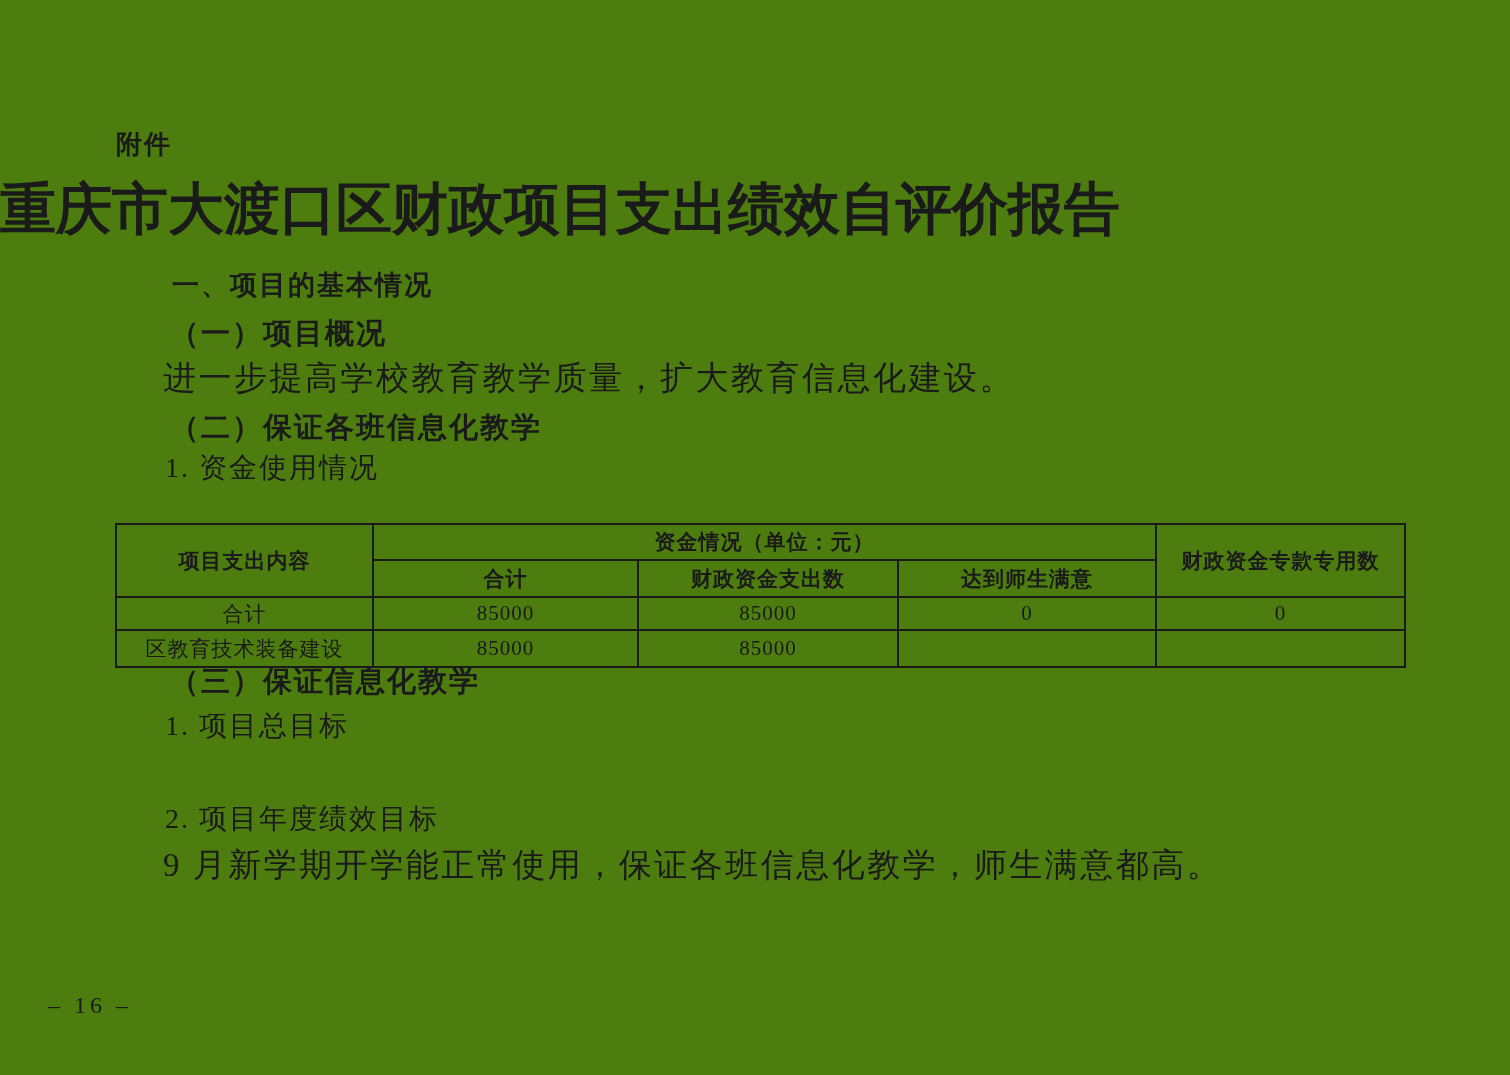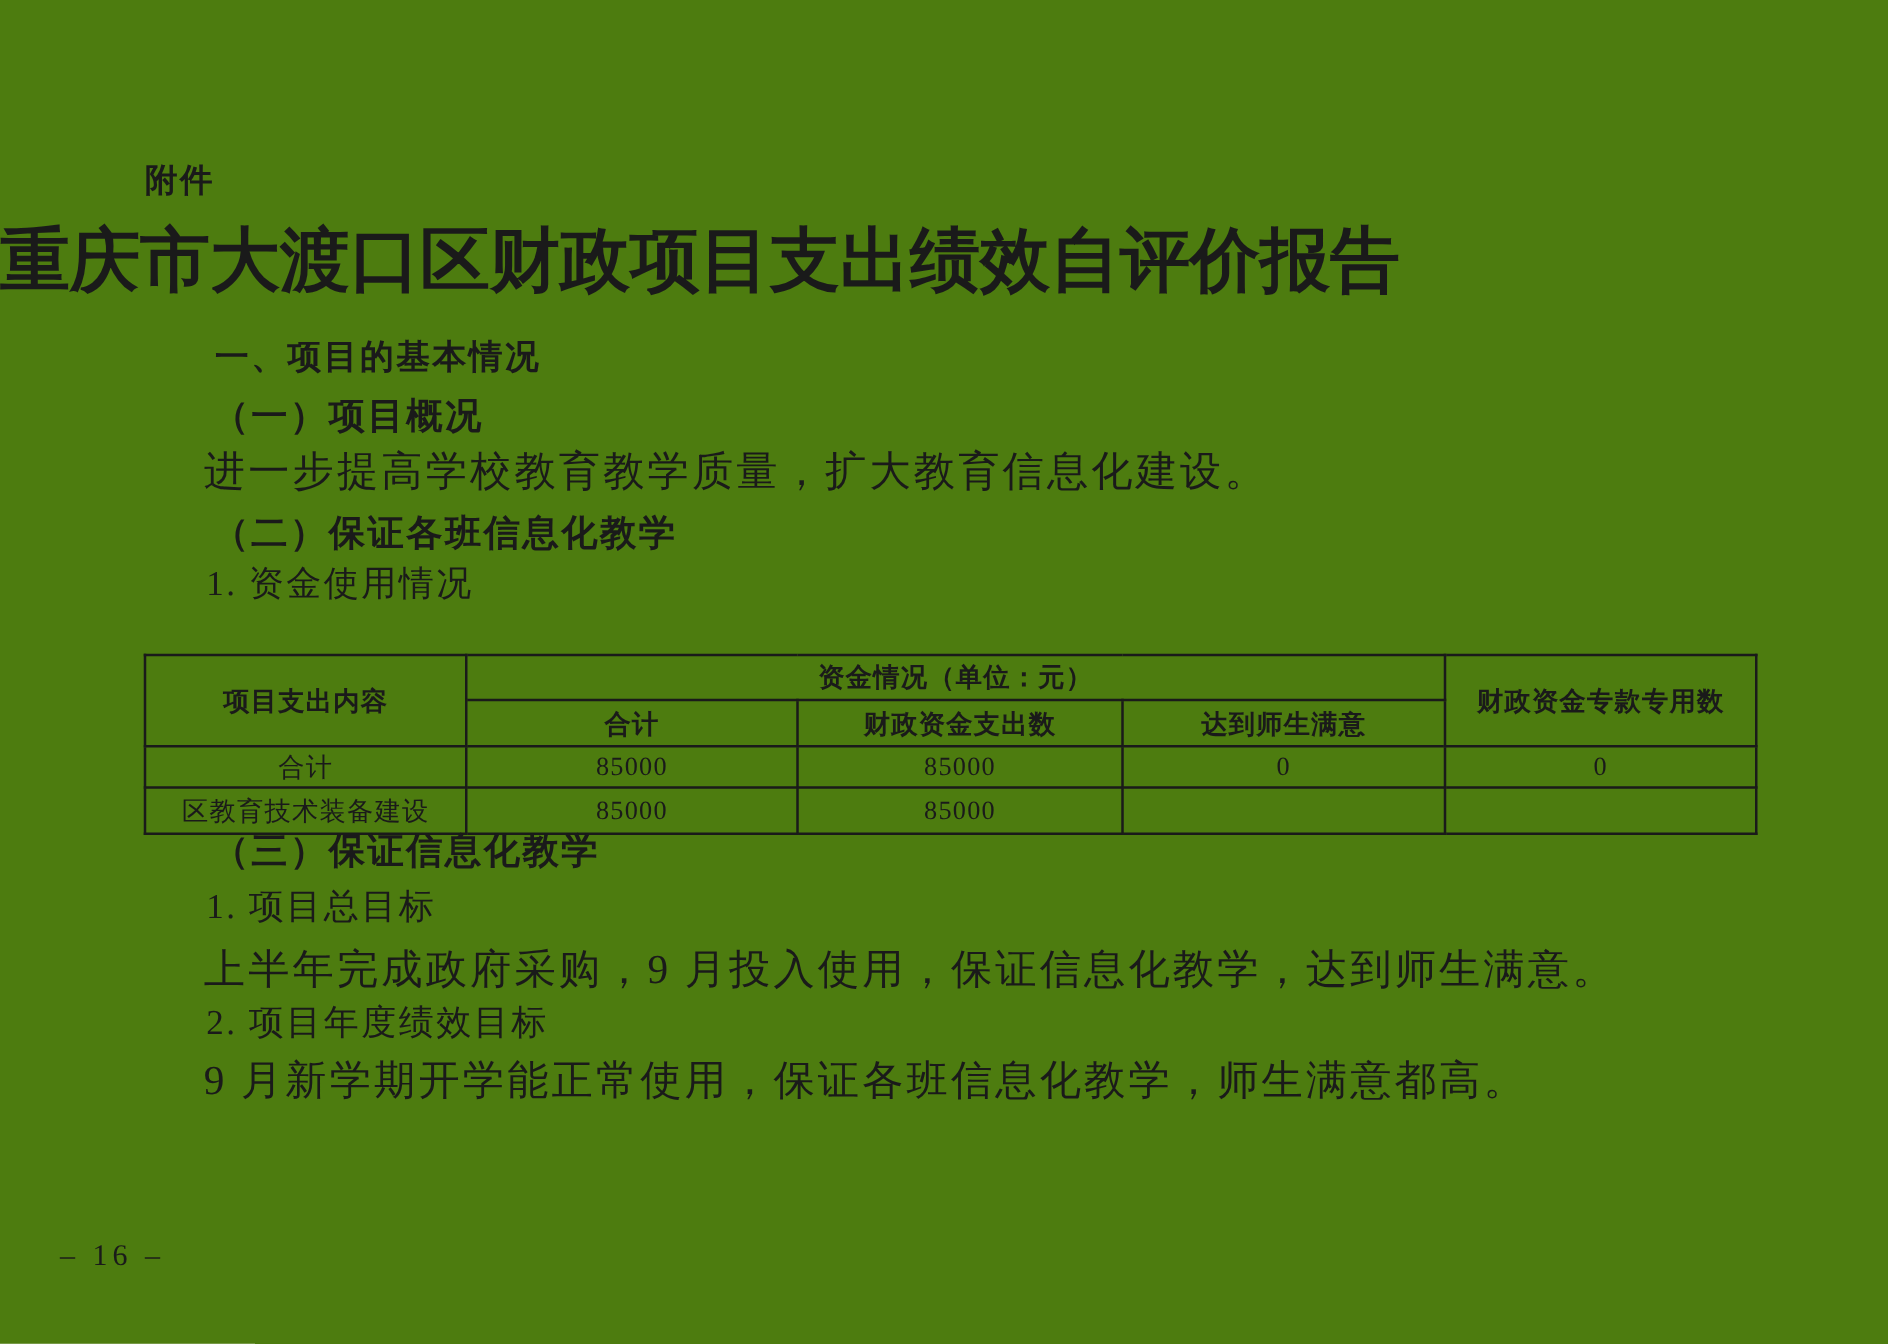--- a/index.html
+++ b/index.html
@@ -188,21 +188,20 @@
         <td></td>
         <td></td>
       </tr>
     </tbody>
   </table>
 
   <div class="h2 s32">（三）保证信息化教学</div>
 
   <div class="sub n2">1. 项目总目标</div>
 
-  <div class="para p2">上半年完成政府采购，9 月投入使用，保证信息化教学，达到师生满意。</div>
 
   <div class="sub n3">2. 项目年度绩效目标</div>
 
   <div class="para p3">9 月新学期开学能正常使用，保证各班信息化教学，师生满意都高。</div>
 
   <div class="page-number">– 16 –</div>
 
 </div>
 
 </body></html>

